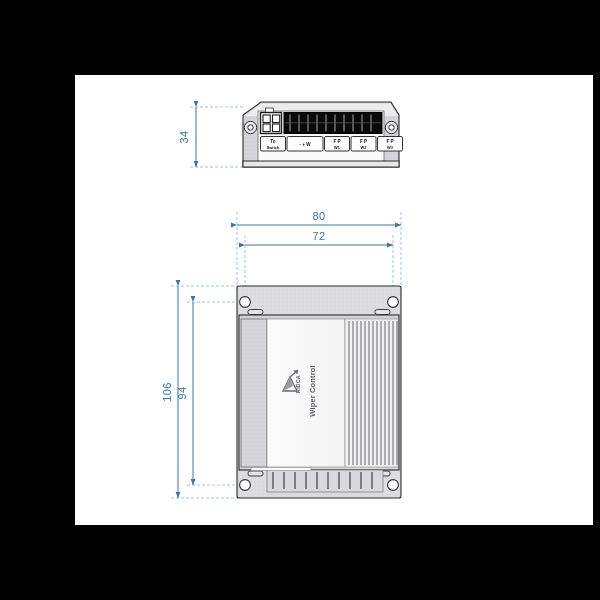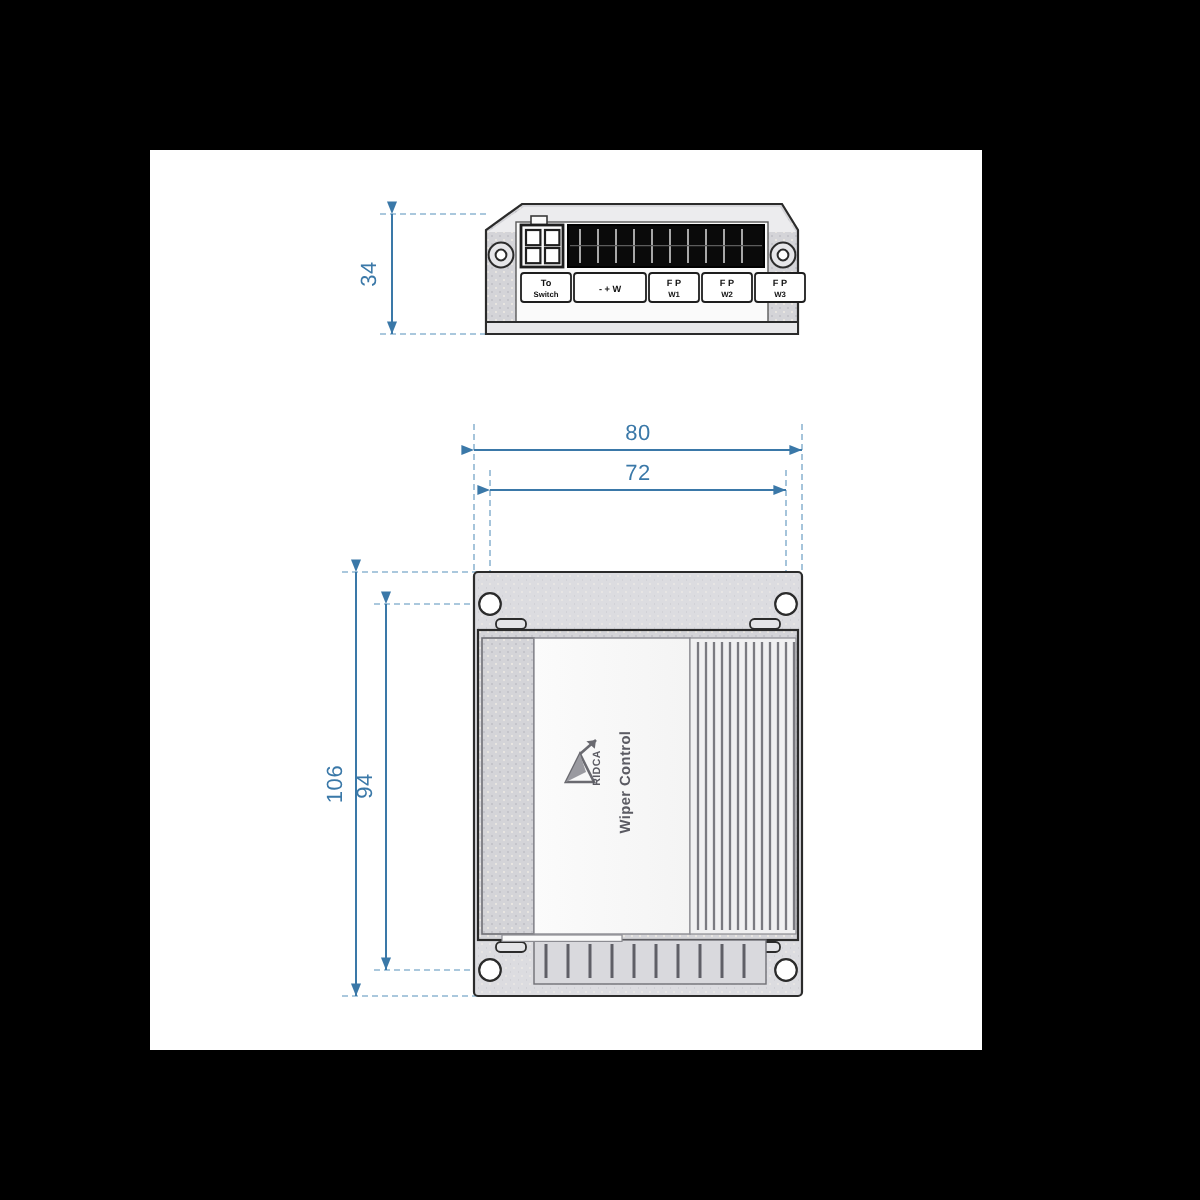--- a/index.html
+++ b/index.html
@@ -16,21 +16,21 @@
   #frame {
     position: relative;
     width: 600px;
     height: 600px;
     background: #000000;
   }
   #canvas {
     position: absolute;
     left: 75px;
     top: 75px;
-    width: 416px;
+    width: 518px;
     height: 450px;
     background: #ffffff;
     overflow: hidden;
   }
   #svgroot {
     position: absolute;
     left: 0;
     top: 0;
   }
   .dimtext {

